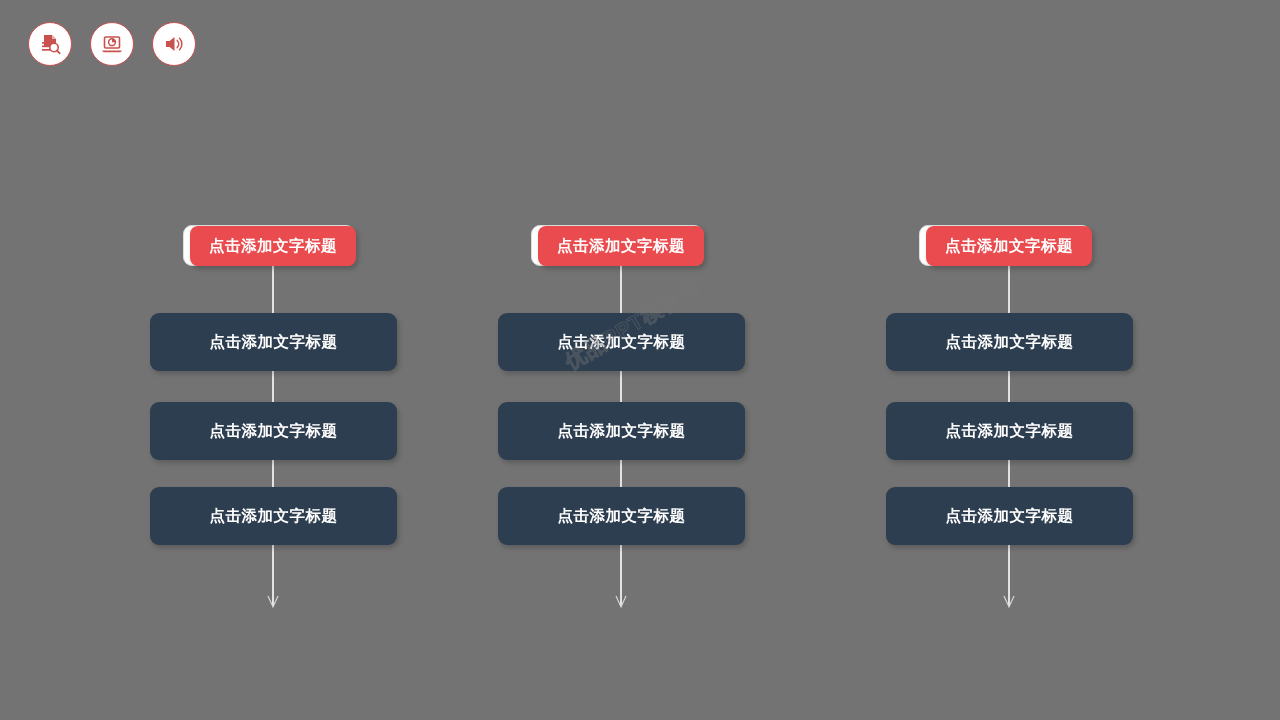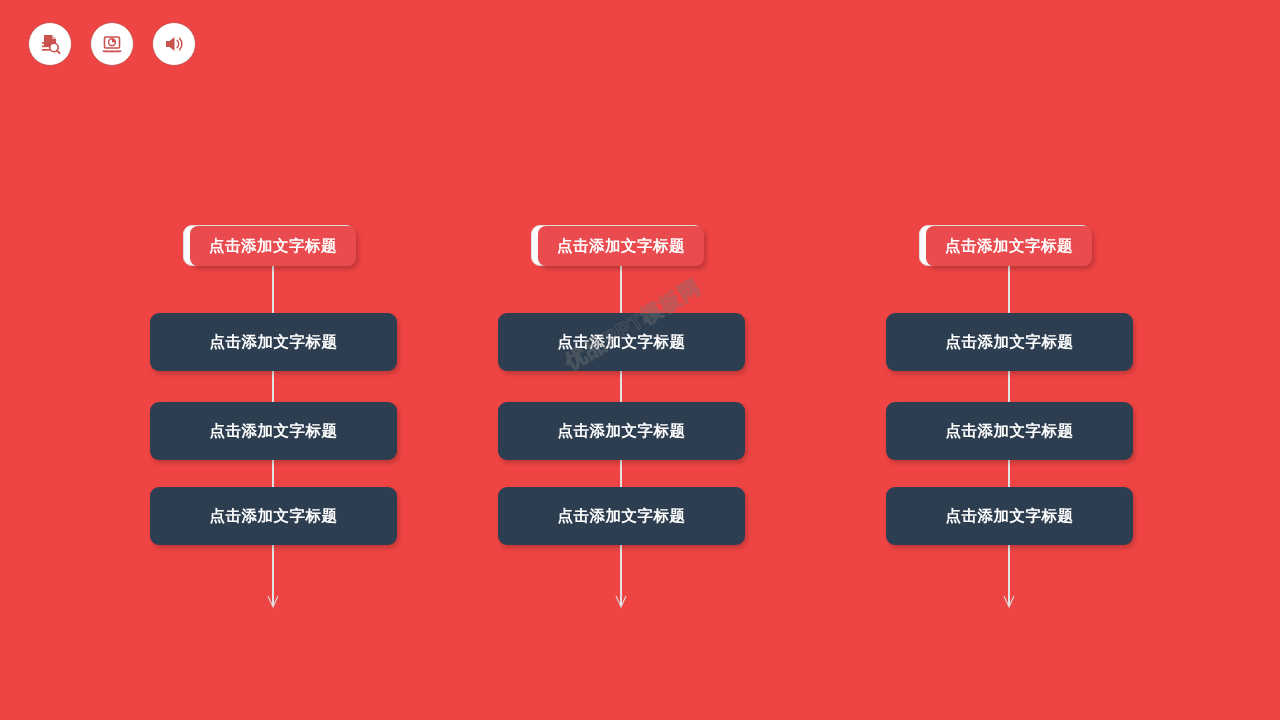--- a/index.html
+++ b/index.html
@@ -14,21 +14,21 @@
     overflow: hidden;
     position: relative;
   }
 
   
   #slide {
     position: absolute;
     inset: 0;
     width: 1280px;
     height: 720px;
-    background: #ef4444;
+    background: #737373;
     overflow: hidden;
   }
 
   
   #icon-row {
     position: absolute;
     left: 28px;
     top: 22px;
     display: flex;
     gap: 18px;

